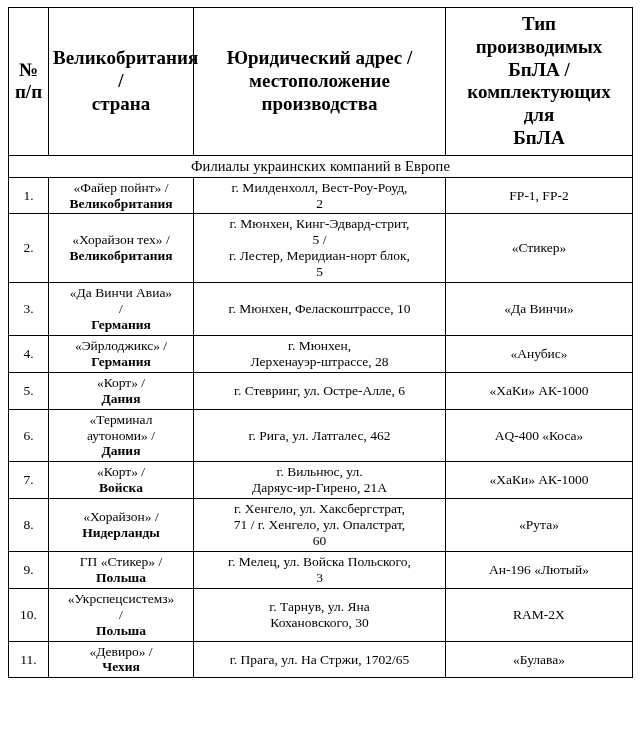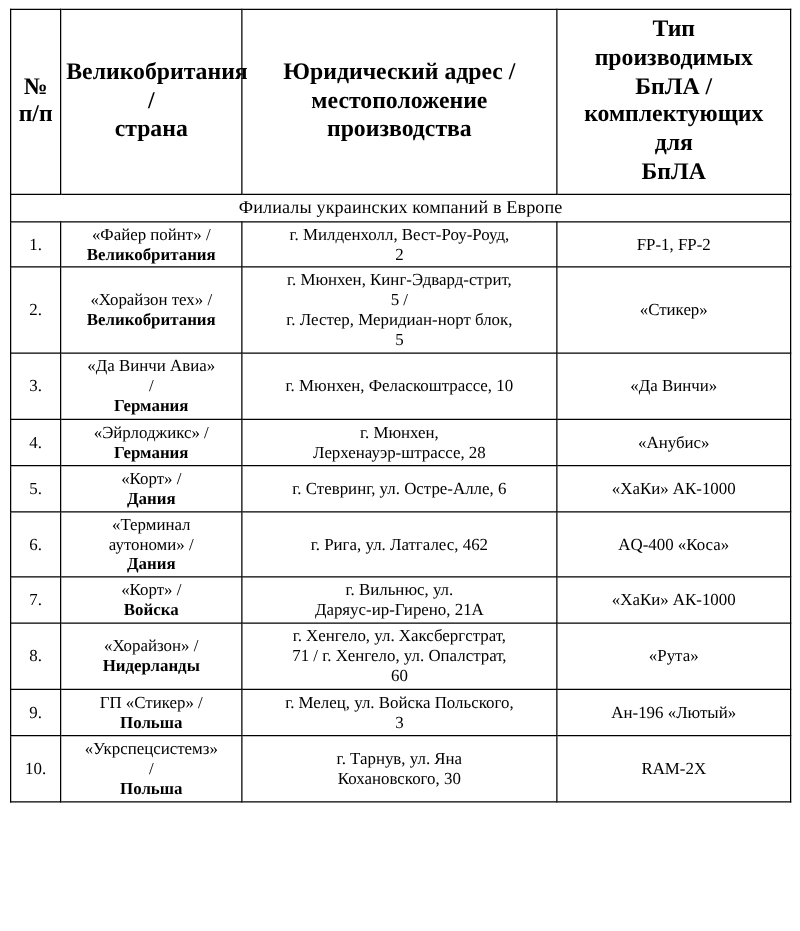--- a/index.html
+++ b/index.html
@@ -246,16 +246,27 @@
             <span class="nowrap-line">«Укрспецсистемз»</span>
             <span class="nowrap-line">/</span>
             <span class="nowrap-line country">Польша</span>
           </td>
           <td class="addr-cell">
             <span class="nowrap-line">г. Тарнув, ул. Яна</span>
             <span class="nowrap-line">Кохановского, 30</span>
           </td>
           <td class="type-cell">RAM-2X</td>
         </tr>
+        <tr>
+          <td class="num-cell">11.</td>
+          <td class="maker-cell">
+            <span class="nowrap-line">«Девиро» /</span>
+            <span class="nowrap-line country">Чехия</span>
+          </td>
+          <td class="addr-cell">
+            <span class="nowrap-line">г. Прага, ул. На Стржи, 1702/65</span>
+          </td>
+          <td class="type-cell">«Булава»</td>
+        </tr>
       </tbody>
   </table>
 
 </div>
 
 </body></html>

